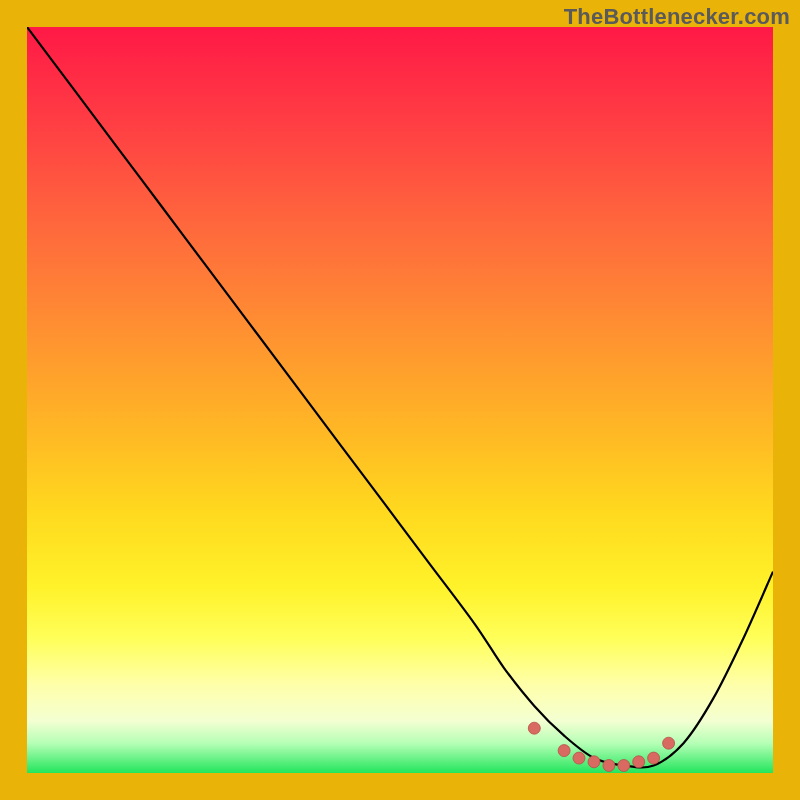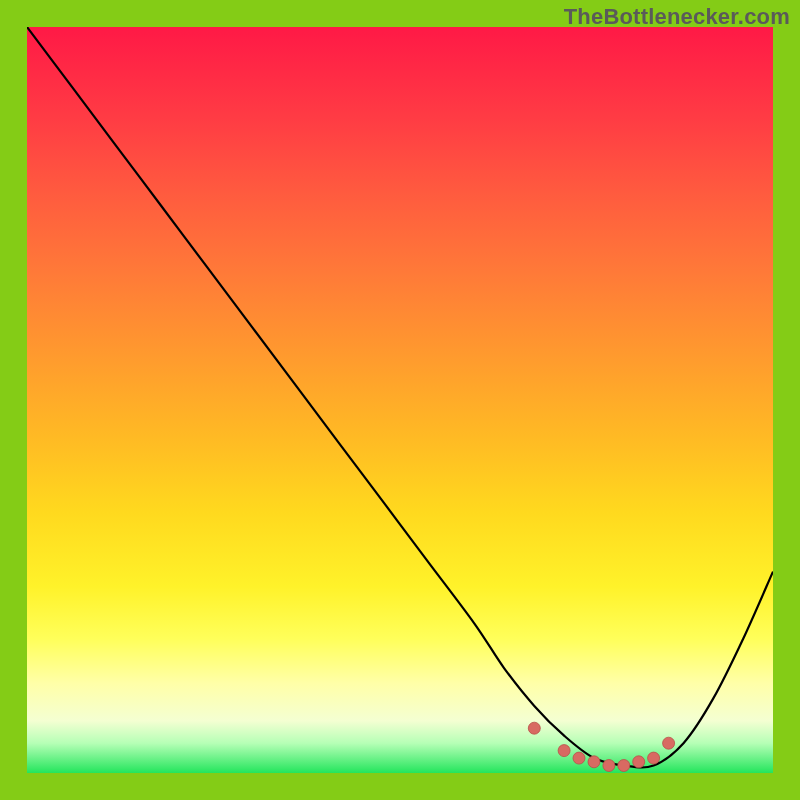--- a/index.html
+++ b/index.html
@@ -8,21 +8,21 @@
     width: 800px;
     height: 800px;
     background: #000;
     font-family: Arial, Helvetica, sans-serif;
     overflow: hidden;
   }
   .frame {
     position: relative;
     width: 800px;
     height: 800px;
-    background: #84cc16;
+    background: #eab308;
   }
   .attribution {
     position: absolute;
     top: 4px;
     right: 10px;
     color: #5a5a5a;
     font-size: 22px;
     font-weight: 600;
     letter-spacing: 0.2px;
     font-family: Arial, Helvetica, sans-serif;

